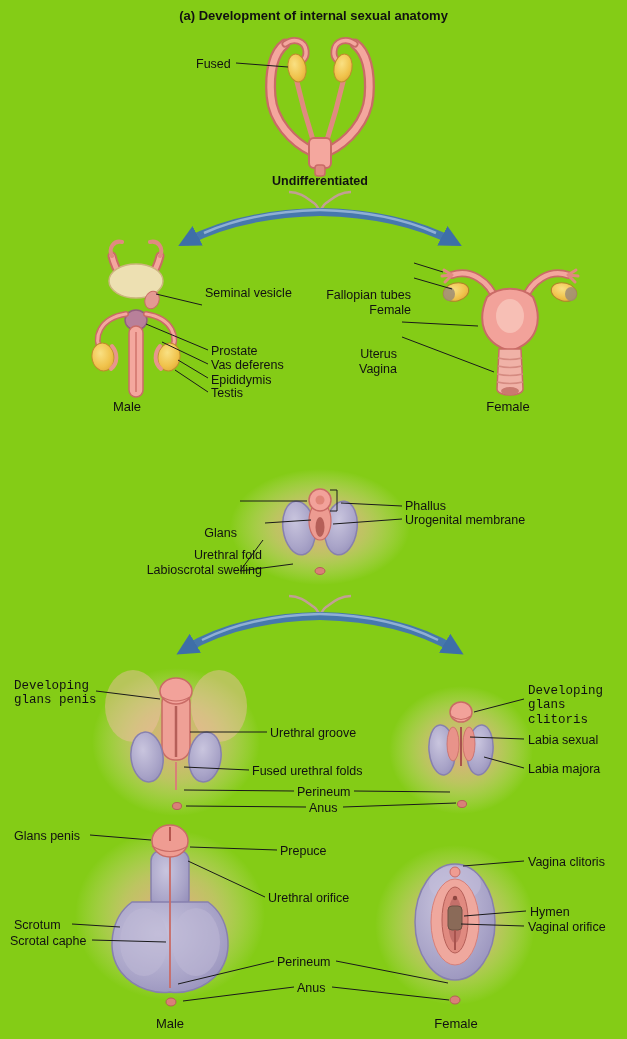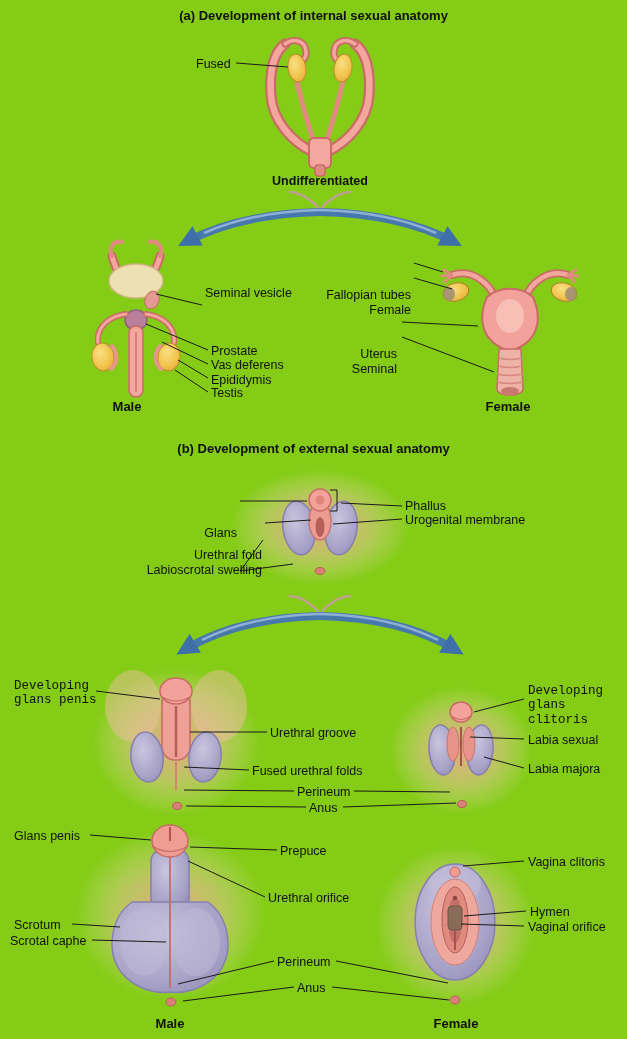--- a/index.html
+++ b/index.html
@@ -3,21 +3,21 @@
 <meta charset="utf-8">
 <style>
   * { margin:0; padding:0; box-sizing:border-box; }
   body { background:#ffffff; font-family:"Liberation Sans", sans-serif; }
   #figure { position:relative; width:627px; height:1039px; background:#84cc16; overflow:hidden; }
   #art { position:absolute; left:0; top:0; }
   .lbl { position:absolute; font-size:12.5px; color:#111; line-height:1.15; white-space:nowrap; }
   .wrap { white-space:normal;font-family:Liberation Mono, monospace; }
   .r { text-align:right;margin-top:31px; }
   .title { position:absolute; left:0; right:0; text-align:center; font-size:13px; font-weight:bold; color:#111; }
-  .caption { position:absolute; width:80px; text-align:center; font-size:13px; font-weight:bold; color:#111; }
+  .caption { position:absolute; width:80px; text-align:center; font-size:13px; font-weight:normal; color:#111; }
 </style>
 </head>
 <body>
 
 <div id="figure">
 
 <svg id="art" width="627" height="1039" viewBox="0 0 627 1039">
   <defs>
     <radialGradient id="glow">
       <stop offset="0" stop-color="#F2A090" stop-opacity="0.85"></stop>
@@ -226,24 +226,23 @@
   <div class="lbl" style="left:230px;top:174px;width:180px;text-align:center;font-weight:bold">Undifferentiated</div>
   <div class="lbl" style="left:205px;top:286px">Seminal vesicle</div>
   <div class="lbl" style="left:211px;top:344px">Prostate</div>
   <div class="lbl" style="left:211px;top:358px">Vas deferens</div>
   <div class="lbl" style="left:211px;top:373px">Epididymis</div>
   <div class="lbl" style="left:211px;top:386px">Testis</div>
   <div class="caption" style="left:87px;top:399px">Male</div>
   <div class="lbl r" style="right:216px;top:257px">Fallopian tubes</div>
   <div class="lbl r" style="right:216px;top:272px">Female</div>
   <div class="lbl r" style="right:230px;top:316px">Uterus</div>
-  <div class="lbl r" style="right:230px;top:331px">Seminal</div>
+  <div class="lbl r" style="right:230px;top:331px">Vagina</div>
   <div class="caption" style="left:468px;top:399px">Female</div>
 
-  <div class="title" style="top:441px">(b) Development of external sexual anatomy</div>
   <div class="lbl r" style="right:390px;top:495px">Glans</div>
   <div class="lbl r" style="right:365px;top:517px">Urethral fold</div>
   <div class="lbl r" style="right:365px;top:532px">Labioscrotal swelling</div>
   <div class="lbl" style="left:405px;top:499px">Phallus</div>
   <div class="lbl" style="left:405px;top:513px">Urogenital membrane</div>
   <div class="lbl wrap" style="left:14px;top:679px;width:84px">Developing glans penis</div>
   <div class="lbl" style="left:270px;top:726px">Urethral groove</div>
   <div class="lbl" style="left:252px;top:764px">Fused urethral folds</div>
   <div class="lbl" style="left:297px;top:785px">Perineum</div>
   <div class="lbl" style="left:309px;top:801px">Anus</div>

